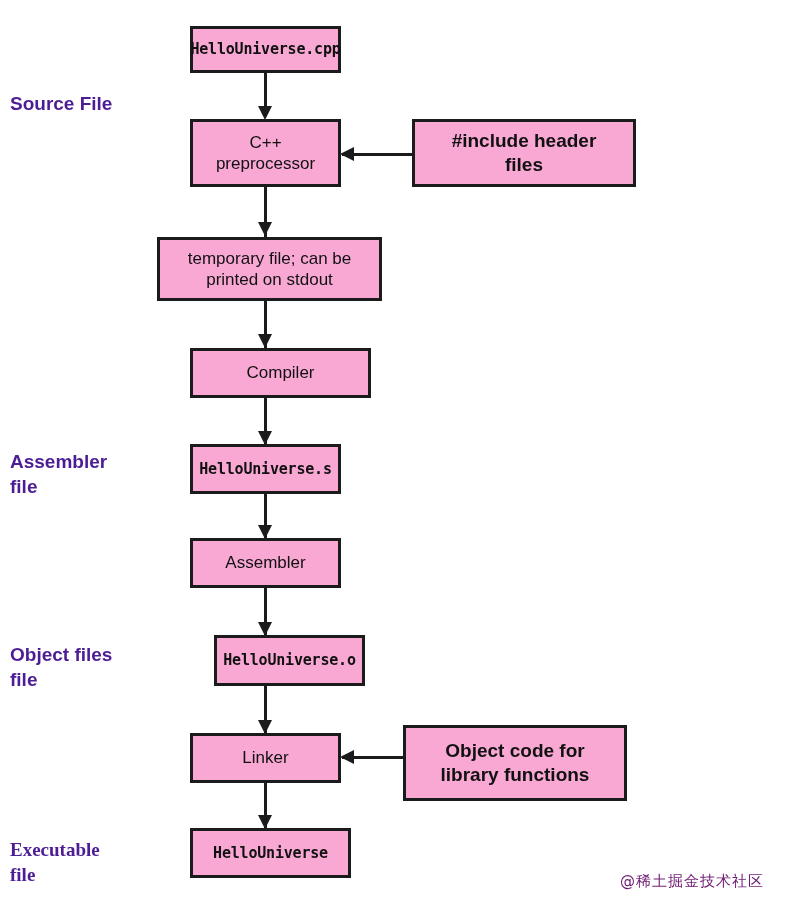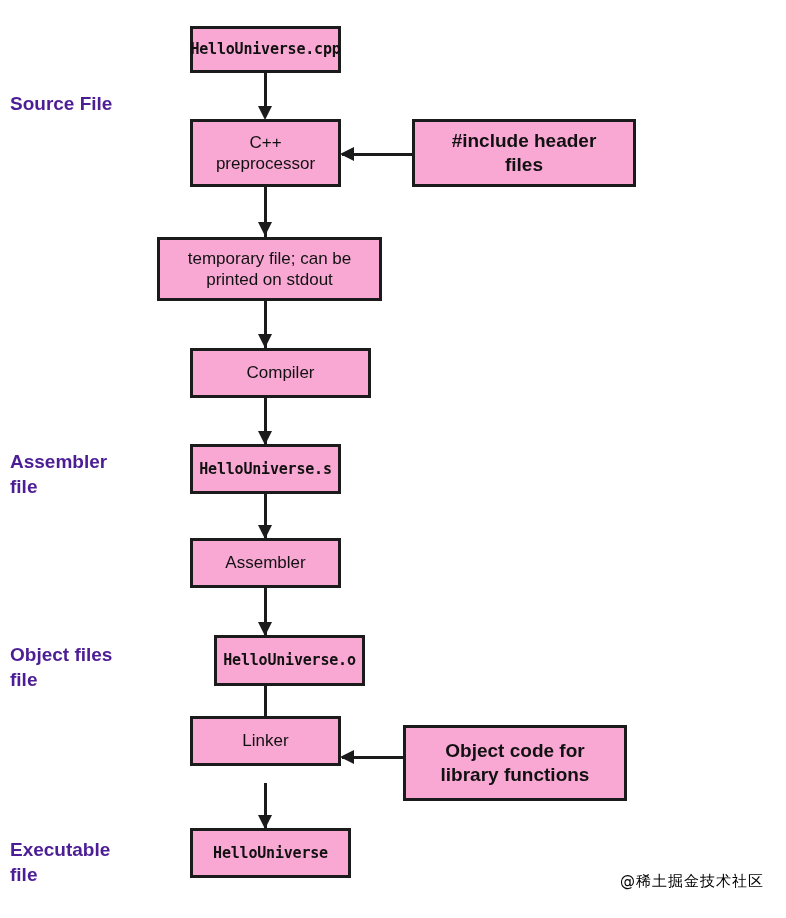--- a/index.html
+++ b/index.html
@@ -76,39 +76,39 @@
     width: 0;
     height: 0;
     border-top: 7px solid transparent;
     border-bottom: 7px solid transparent;
     border-right: 14px solid #1b1b1b;
   }
   .watermark {
     position: absolute;
     font-family: "DejaVu Sans", sans-serif;
     font-size: 15px;
-    color: #000000;
+    color: #701a75;
     letter-spacing: 1px;
     white-space: nowrap;
   }
 </style>
 </head>
 <body>
 
 <div id="canvas">
 
   <div class="stage-label" style="left:10px; top:92px; width:155px;">Source File</div>
 
   <div class="stage-label" style="left:10px; top:450px; width:155px;">Assembler
 file</div>
 
   <div class="stage-label" style="left:10px; top:643px; width:155px;">Object files
 file</div>
 
-  <div class="stage-label" style="left:10px; top:838px; width:155px;">Executable
+  <div class="stage-label" style="left:10px; top:838px; width:155px;font-family:Liberation Serif, serif;">Executable
 file</div>
 
   <div class="vline" style="left:264px; top:72px; height:42px;"></div>
   <div class="arrow-down" style="left:258px; top:106px;"></div>
 
   <div class="vline" style="left:264px; top:186px; height:52px;"></div>
   <div class="arrow-down" style="left:258px; top:222px;"></div>
 
   <div class="hline" style="left:342px; top:153px; width:72px;"></div>
   <div class="arrow-left" style="left:340px; top:147px;"></div>
@@ -146,21 +146,21 @@
 printed on stdout</div>
 
   <div class="box sans" style="left:190px; top:348px; width:181px; height:50px;">Compiler</div>
 
   <div class="box mono" style="left:190px; top:444px; width:151px; height:50px;">HelloUniverse.s</div>
 
   <div class="box sans" style="left:190px; top:538px; width:151px; height:50px;">Assembler</div>
 
   <div class="box mono" style="left:190px; top:635px; width:151px; height:51px;margin-left:24px;">HelloUniverse.o</div>
 
-  <div class="box sans" style="left:190px; top:716px; width:151px; height:50px;">Linker</div>
+  <div class="box sans" style="left:190px; top:733px; width:151px; height:50px;">Linker</div>
 
   <div class="box sans-bold" style="left:403px; top:725px; width:224px; height:76px; white-space:pre-line;">Object code for
 library functions</div>
 
   <div class="box mono" style="left:190px; top:828px; width:161px; height:50px;">HelloUniverse</div>
 
   <div class="watermark" style="left:620px; top:872px;">@稀土掘金技术社区</div>
 
 </div>
 

